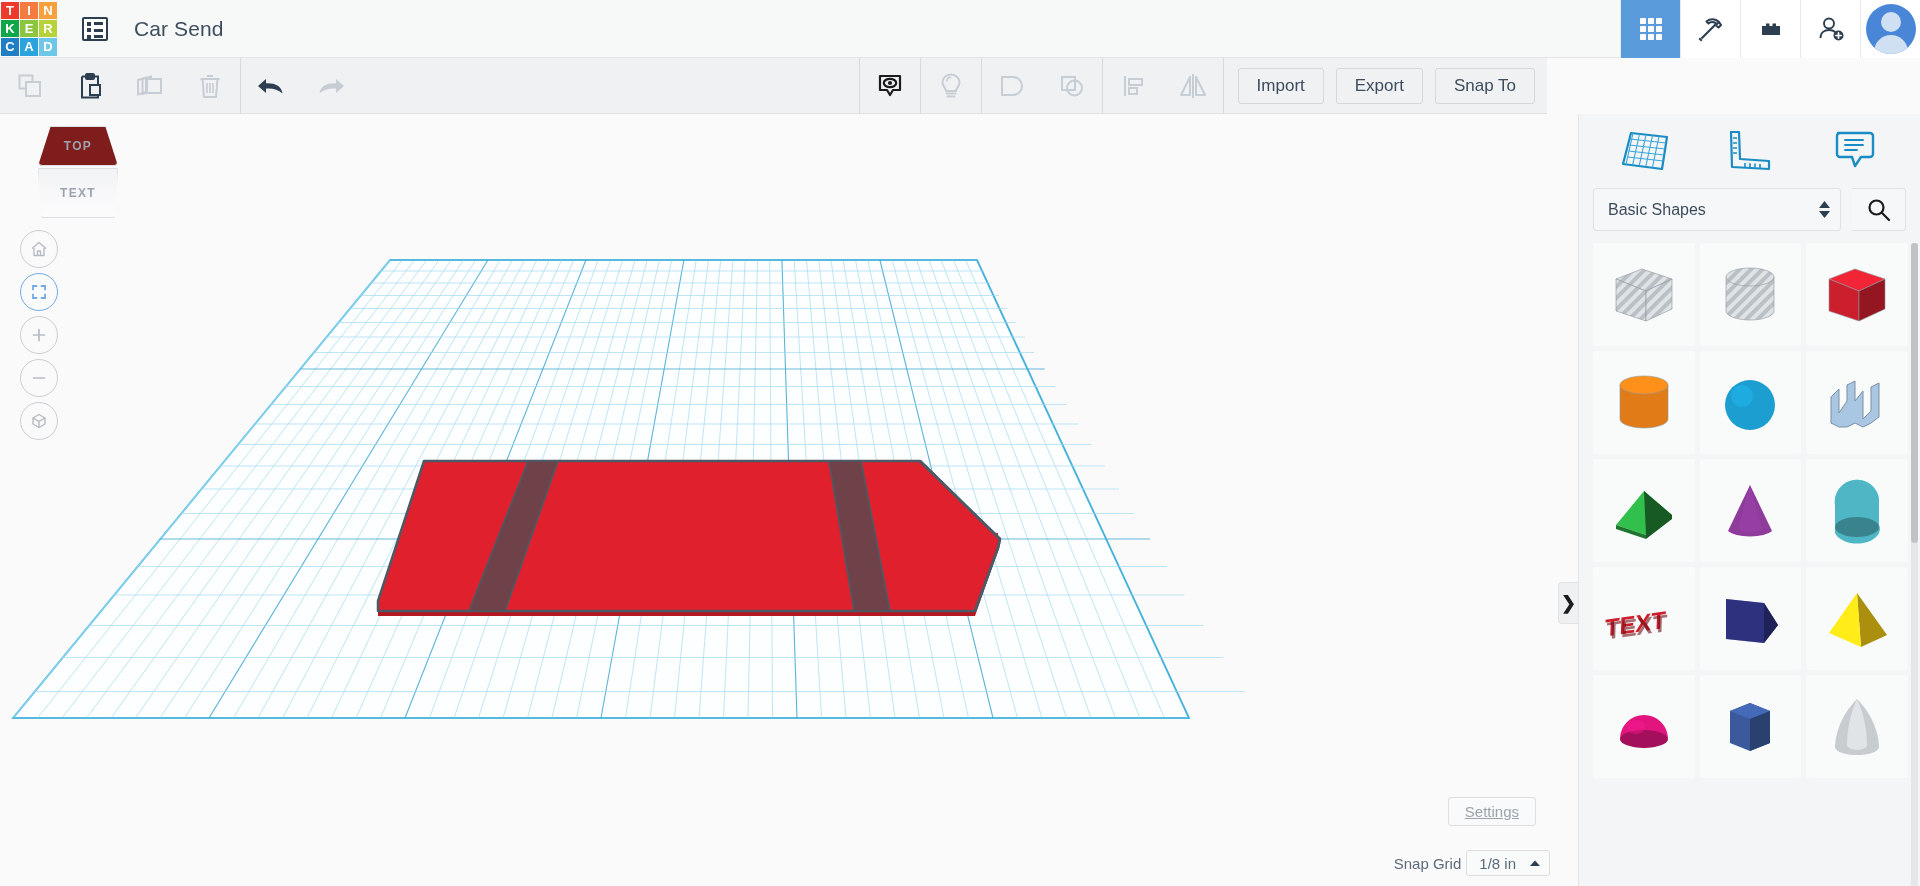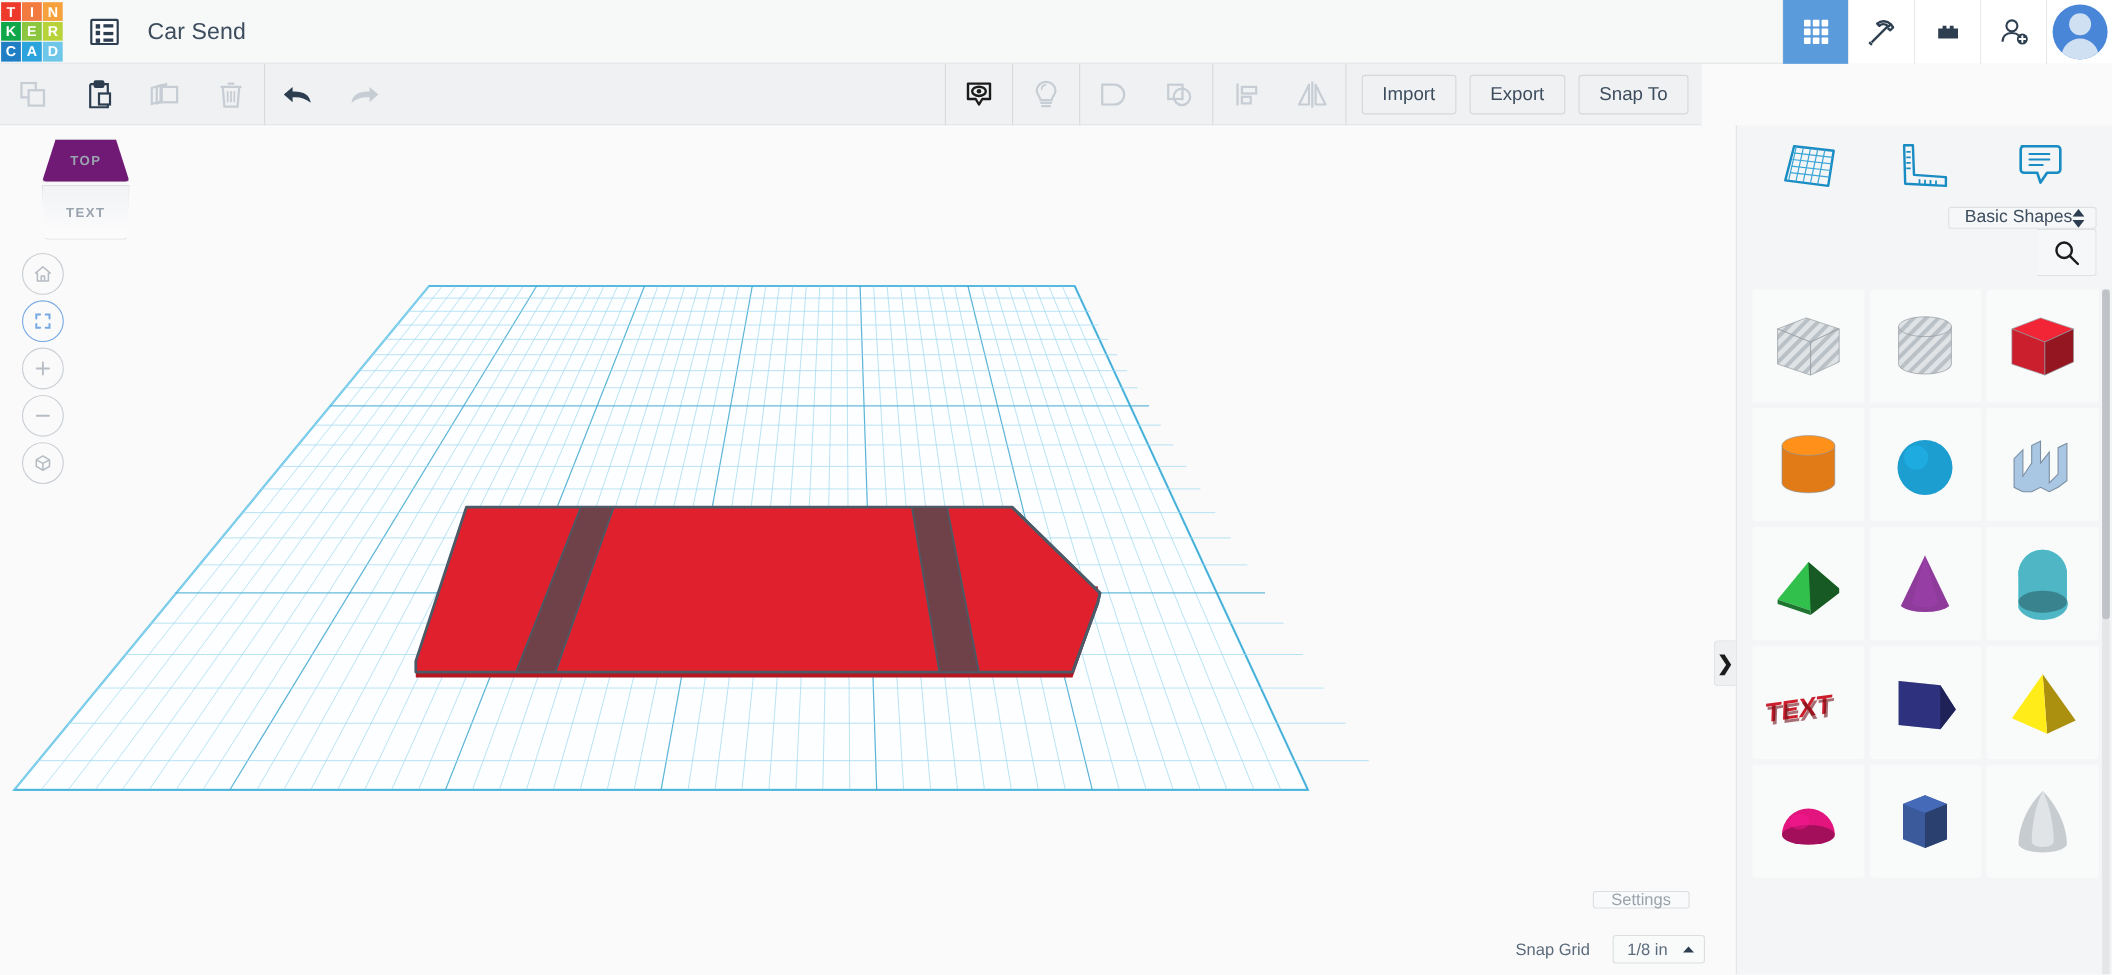--- a/index.html
+++ b/index.html
@@ -102,21 +102,21 @@
   
   .canvas {
     position: absolute; top: 114px; left: 0;
     width: 1578px; height: 772px;
     background: #fafafa; overflow: hidden;
   }
   
   .viewcube { position: absolute; left: 28px; top: 12px; width: 100px; height: 100px; }
   .vc-top {
     position: absolute; left: 10px; top: 0; width: 80px; height: 40px;
-    background: #701a75; border: 1px solid #dcdfe2;
+    background: #7f1d1d; border: 1px solid #dcdfe2;
     clip-path: polygon(16% 0%, 84% 0%, 100% 100%, 0% 100%);
     display: flex; align-items: center; justify-content: center;
     font-size: 12px; letter-spacing: 1.3px; color: #9aa4ae; font-weight: bold;
     border-radius: 4px;
   }
   .vc-front {
     position: absolute; left: 10px; top: 42px; width: 80px; height: 50px;
     background: linear-gradient(to bottom, #f2f3f5, #fcfcfd);
     border: 1px solid #dcdfe2; border-radius: 0 0 6px 6px;
     clip-path: polygon(0% 0%, 100% 0%, 96% 100%, 4% 100%);
@@ -131,33 +131,33 @@
     background: transparent;
   }
   .navbtn.sel { border-color: #74a9e3; }
 
   
   .workplane { position: absolute; left: 0; top: 0; width: 1578px; height: 772px; }
 
   
   .settings-btn {
     position: absolute; right: 42px; bottom: 60px;
-    height: 16px; padding: 0 16px; border: 1px solid #dcdee0; border-radius: 3px;
+    height: 29px; padding: 0 16px; border: 1px solid #dcdee0; border-radius: 3px;
     background: rgba(248,249,250,0.88); color: #9aa3ab; font-size: 15px;
-    display: flex; align-items: center;
+    display: flex; align-items: center; text-decoration: underline;
   }
   .snapbar {
     position: absolute; right: 28px; bottom: 10px;
     display: flex; align-items: center; gap: 5px;
   }
   .snap-label { font-size: 15px; color: #5b6b7b; }
   .snap-val {
     height: 26px; padding: 0 9px 0 12px; border: 1px solid #dcdee0; border-radius: 3px;
     background: rgba(248,249,250,0.9); color: #5b6b7b; font-size: 15px;
-    display: flex; align-items: center; gap: 14px; margin-left: 16px;
+    display: flex; align-items: center; gap: 14px;
   }
 
   
   .collapse-tab {
     position: absolute; right: 0; top: 468px;
     width: 20px; height: 42px;
     background: #eef0f1; border: 1px solid #e0e2e4; border-right: none;
     border-radius: 4px 0 0 4px;
     display: flex; align-items: center; justify-content: center;
     font-size: 18px; color: #1c1c1c; font-weight: bold;
@@ -169,21 +169,21 @@
     width: 342px; height: 772px;
     background: #f4f5f6; border-left: 1px solid #e2e4e6;
     display: flex; flex-direction: column;
   }
   .panel-tabs {
     height: 74px; display: flex; align-items: center; justify-content: space-around;
     padding: 0 14px;
   }
   .panel-tab { width: 84px; height: 60px; display: flex; align-items: center; justify-content: center; }
   .panel-search-row {
-    display: flex; align-items: flex-end; padding: 0 14px 12px 14px; gap: 0; flex-direction: column;
+    display: flex; align-items: center; padding: 0 14px 12px 14px; gap: 11px;
   }
   .select-box {
     flex: 1; height: 43px; background: #f6f7f8;
     border: 1px solid #dfe1e3; border-radius: 3px;
     display: flex; align-items: center; padding: 0 10px 0 14px;
     font-size: 16px; color: #3d4d5e;
   }
   .select-caret { margin-left: auto; display: flex; flex-direction: column; gap: 3px; }
   .search-box {
     width: 54px; height: 43px; background: #f6f7f8;

